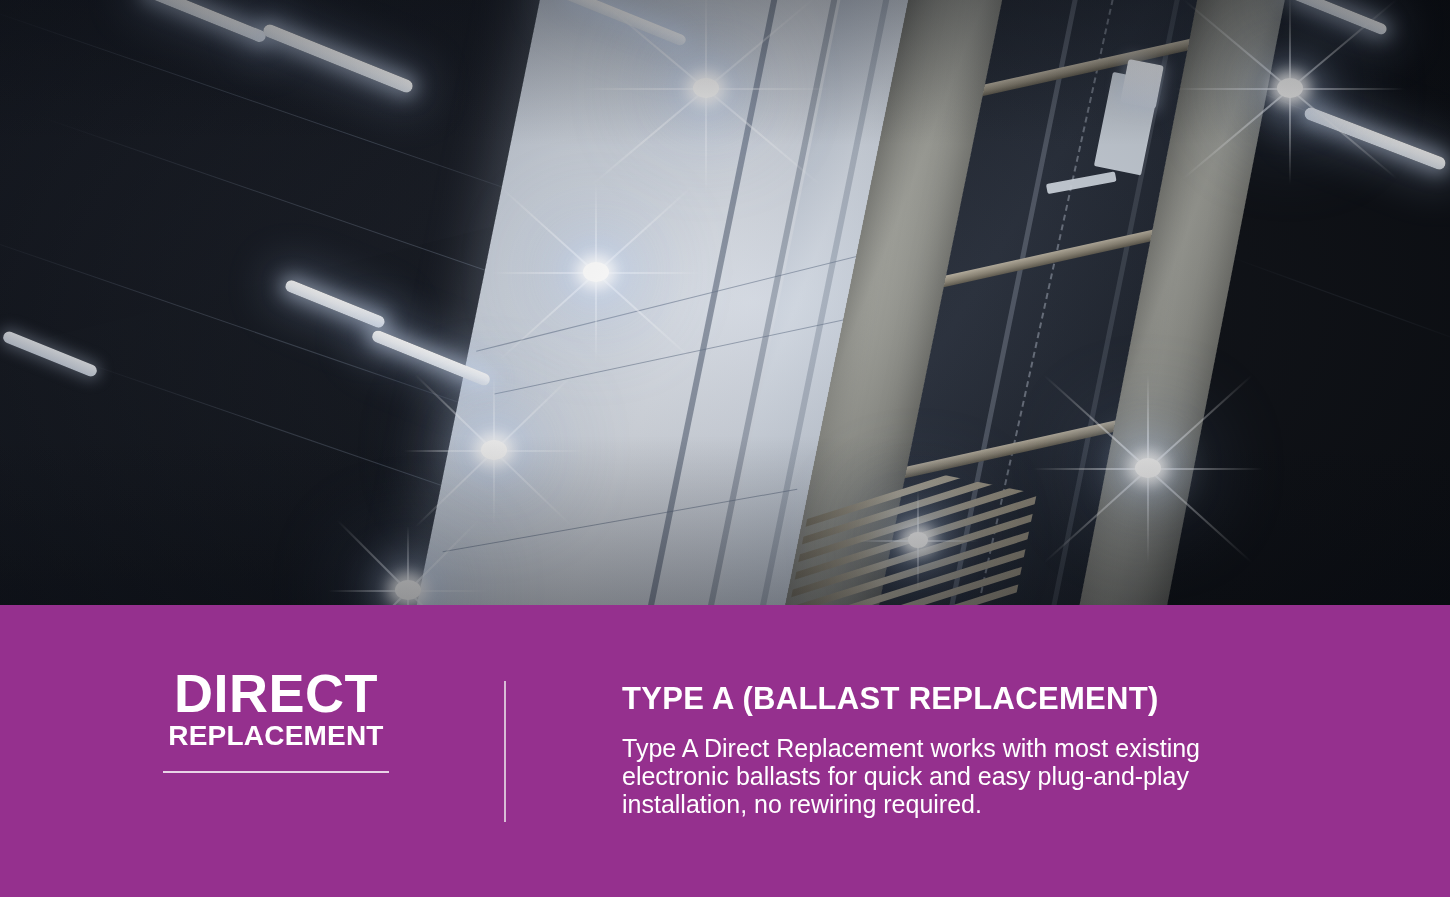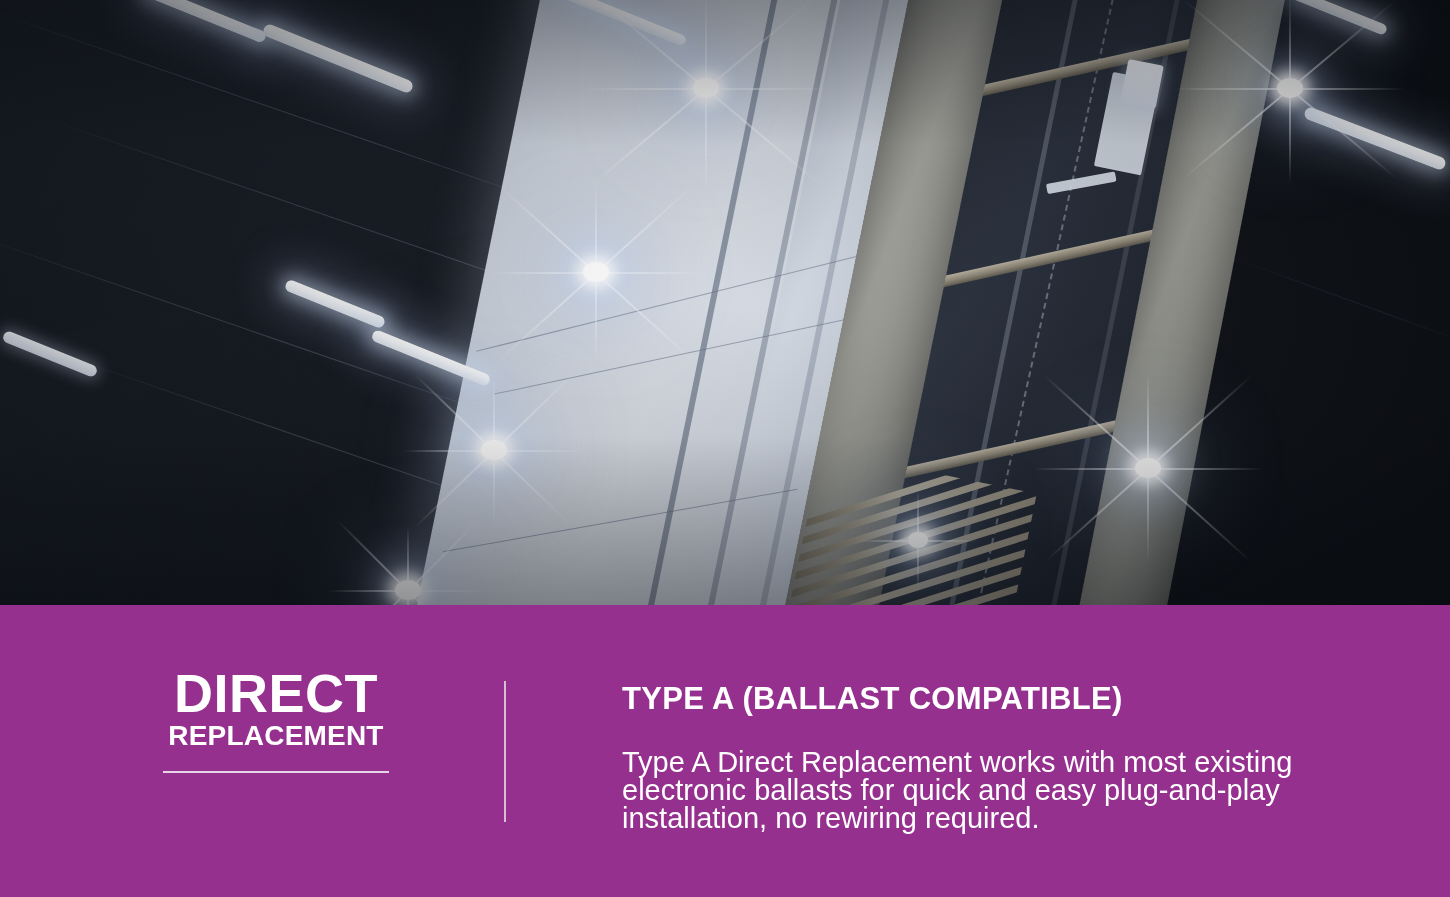--- a/index.html
+++ b/index.html
@@ -283,24 +283,24 @@
   }
   .c-heading {
     font-family: "Liberation Sans", sans-serif;
     font-weight: bold;
     font-size: 31px;
     line-height: 36px;
     letter-spacing: .3px;
     white-space: nowrap;
   }
   .c-body {
-    margin-top: 31px;
+    margin-top: 17px;
     font-family: "Liberation Sans", sans-serif;
     font-weight: normal;
-    font-size: 29px;
+    font-size: 25px;
     line-height: 28px;
     width: 672px;
   }
 </style>
 </head>
 <body>
 
 <div id="slide">
 
   <div id="photo">
@@ -426,18 +426,18 @@
 
     <div class="title-block">
       <div class="t-direct">DIRECT</div>
       <div class="t-replacement">REPLACEMENT</div>
       <div class="t-rule"></div>
     </div>
 
     <div class="v-divider"></div>
 
     <div class="content-block">
-      <div class="c-heading">TYPE A (BALLAST COMPATIBLE)</div>
+      <div class="c-heading">TYPE A (BALLAST REPLACEMENT)</div>
       <div class="c-body">Type A Direct Replacement works with most existing electronic ballasts for quick and easy plug-and-play installation, no rewiring required.</div>
     </div>
 
   </div>
 </div>
 
 </body></html>

